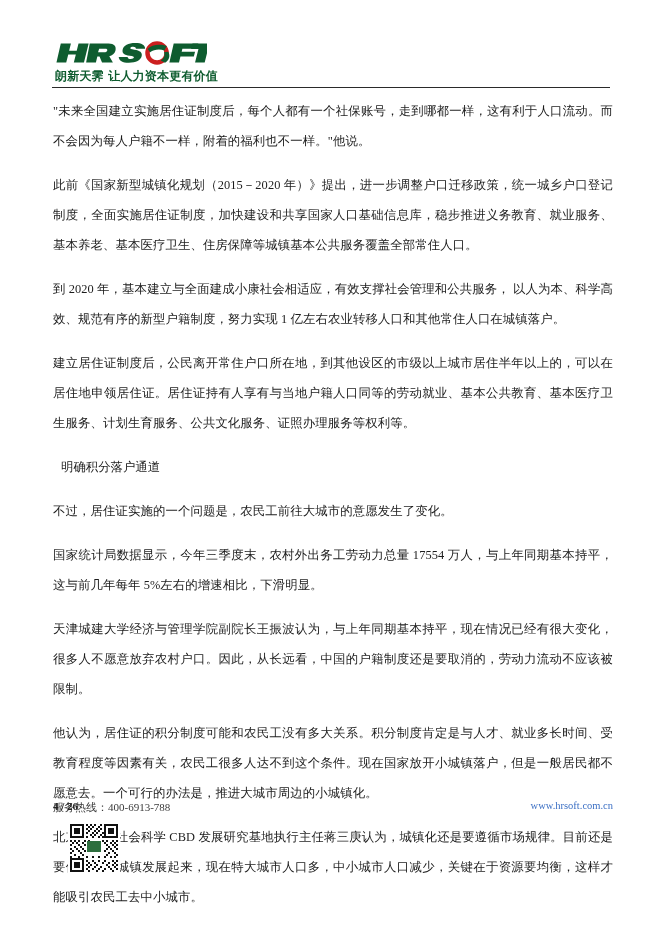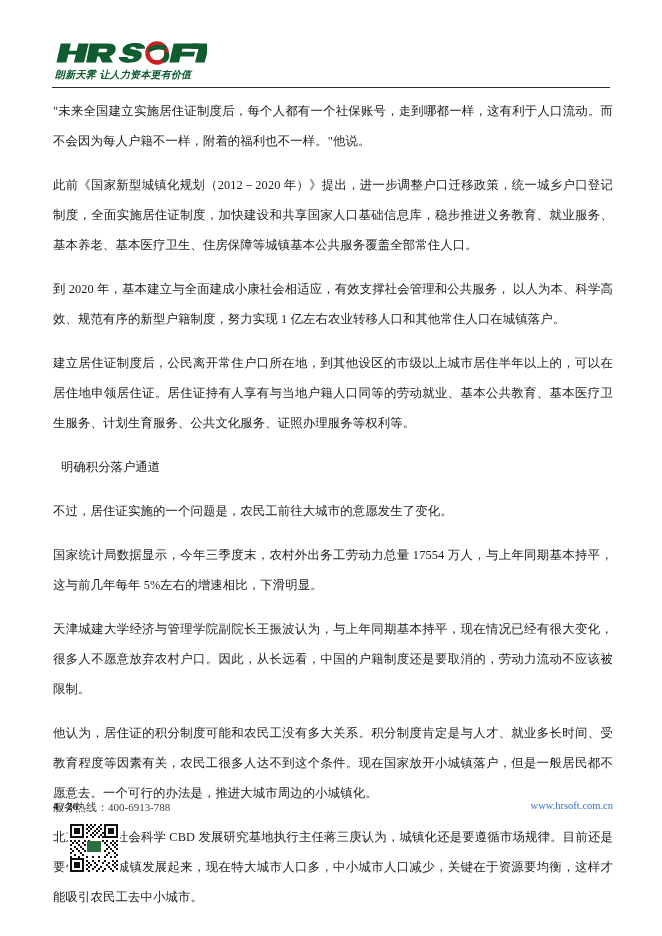--- a/index.html
+++ b/index.html
@@ -35,27 +35,26 @@
   .logo-block {
     position: relative;
     width: 200px;
   }
   .logo-wordmark {
     height: 26px;
     display: block;
   }
   .logo-tagline {
     font-family: "DejaVu Sans", "Liberation Sans", sans-serif;
-    font-size: 10px;
+    font-size: 12px;
     color: #0e5c2f;
     letter-spacing: 0.2px;
     margin-top: 2px;
     white-space: nowrap;
     font-weight: 600;
-    font-style: italic;
   }
   .header-rule {
     position: absolute;
     left: 52px;
     top: 87px;
     width: 558px;
     height: 0;
     border-top: 1.4px solid #2a2a2a;
   }
 
@@ -165,21 +164,21 @@
 
         <path d="M190 2 L224 2 L222 9.5 L211.5 9.5 L206.8 28 L193.5 28 L198.2 9.5 L188 9.5 Z" fill="#0e5c2f"></path>
       </svg>
       <div class="logo-tagline">朗新天霁 让人力资本更有价值</div>
     </div>
   </div>
   <div class="header-rule"></div>
 
   <div class="content">
     <p class="para">"未来全国建立实施居住证制度后，每个人都有一个社保账号，走到哪都一样，这有利于人口流动。而不会因为每人户籍不一样，附着的福利也不一样。"他说。</p>
-    <p class="para">此前《国家新型城镇化规划（2012－2020 年）》提出，进一步调整户口迁移政策，统一城乡户口登记制度，全面实施居住证制度，加快建设和共享国家人口基础信息库，稳步推进义务教育、就业服务、基本养老、基本医疗卫生、住房保障等城镇基本公共服务覆盖全部常住人口。</p>
+    <p class="para">此前《国家新型城镇化规划（2015－2020 年）》提出，进一步调整户口迁移政策，统一城乡户口登记制度，全面实施居住证制度，加快建设和共享国家人口基础信息库，稳步推进义务教育、就业服务、基本养老、基本医疗卫生、住房保障等城镇基本公共服务覆盖全部常住人口。</p>
     <p class="para">到 2020 年，基本建立与全面建成小康社会相适应，有效支撑社会管理和公共服务， 以人为本、科学高效、规范有序的新型户籍制度，努力实现 1 亿左右农业转移人口和其他常住人口在城镇落户。</p>
     <p class="para">建立居住证制度后，公民离开常住户口所在地，到其他设区的市级以上城市居住半年以上的，可以在居住地申领居住证。居住证持有人享有与当地户籍人口同等的劳动就业、基本公共教育、基本医疗卫生服务、计划生育服务、公共文化服务、证照办理服务等权利等。</p>
 
     <p class="heading">明确积分落户通道</p>
 
     <p class="para">不过，居住证实施的一个问题是，农民工前往大城市的意愿发生了变化。</p>
     <p class="para">国家统计局数据显示，今年三季度末，农村外出务工劳动力总量 17554 万人，与上年同期基本持平，这与前几年每年 5%左右的增速相比，下滑明显。</p>
     <p class="para">天津城建大学经济与管理学院副院长王振波认为，与上年同期基本持平，现在情况已经有很大变化，很多人不愿意放弃农村户口。因此，从长远看，中国的户籍制度还是要取消的，劳动力流动不应该被限制。</p>
     <p class="para">他认为，居住证的积分制度可能和农民工没有多大关系。积分制度肯定是与人才、就业多长时间、受教育程度等因素有关，农民工很多人达不到这个条件。现在国家放开小城镇落户，但是一般居民都不愿意去。一个可行的办法是，推进大城市周边的小城镇化。</p>
     <p class="para">北京市哲学社会科学 CBD 发展研究基地执行主任蒋三庚认为，城镇化还是要遵循市场规律。目前还是要促使中小城镇发展起来，现在特大城市人口多，中小城市人口减少，关键在于资源要均衡，这样才能吸引农民工去中小城市。</p>

